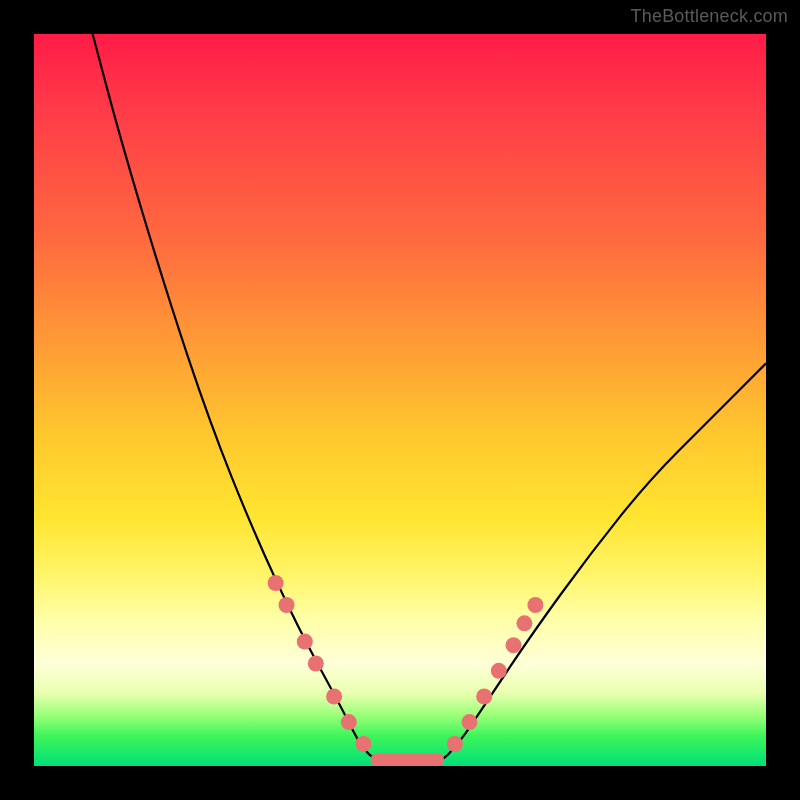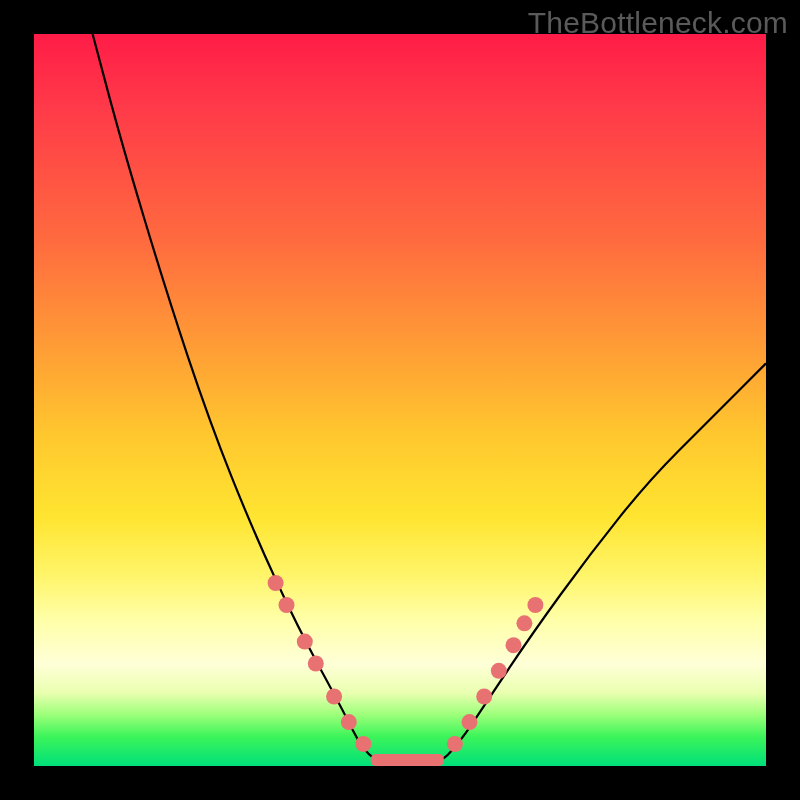--- a/index.html
+++ b/index.html
@@ -40,21 +40,21 @@
       #9cff7a 93%,
       #3cf45a 96%,
       #00e07a 100%
     );
   }
   .watermark {
     position: absolute;
     top: 6px;
     right: 12px;
     font-family: Arial, Helvetica, sans-serif;
-    font-size: 30px;
+    font-size: 18px;
     color: #5a5a5a;
     letter-spacing: 0.2px;
     user-select: none;
   }
   svg.curve {
     position: absolute;
     left: 0;
     top: 0;
     width: 732px;
     height: 732px;

